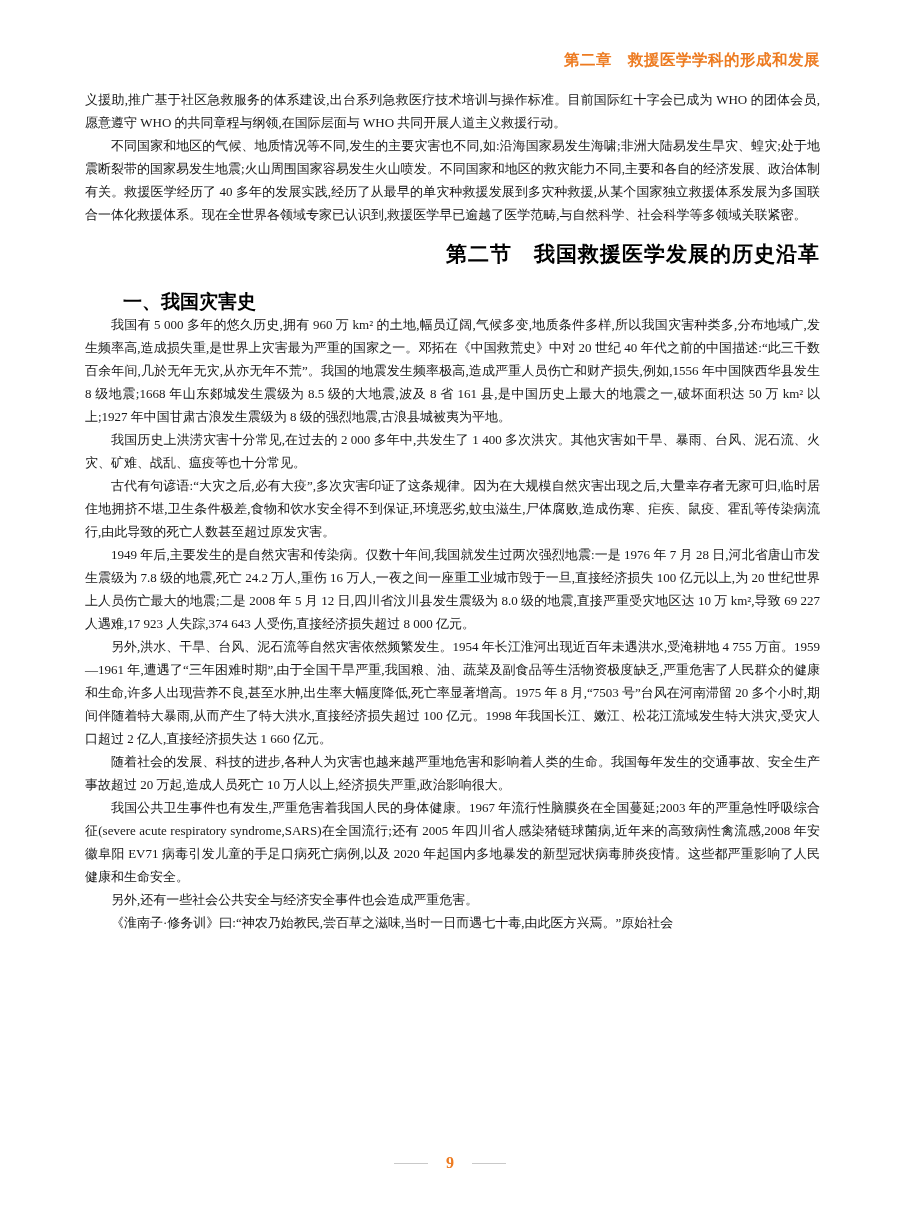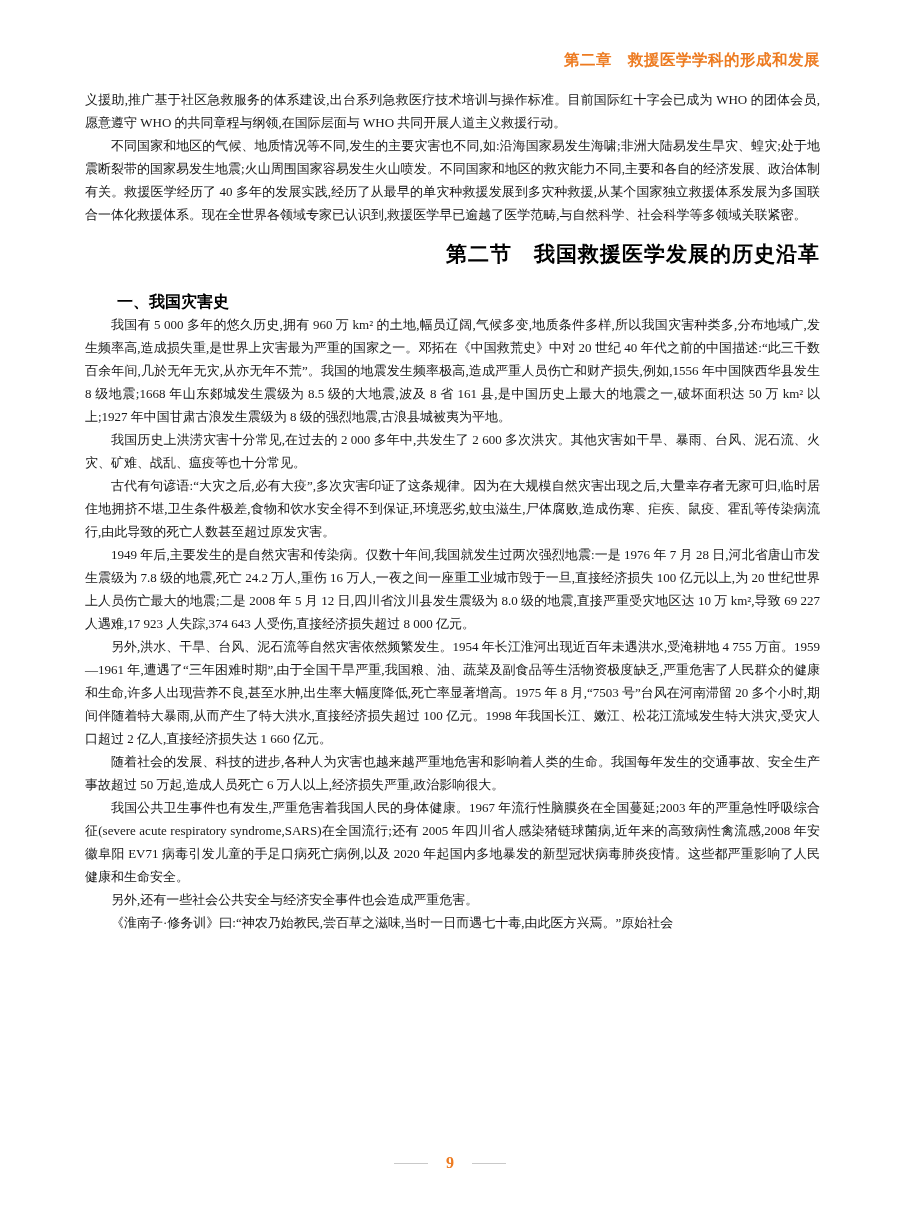--- a/index.html
+++ b/index.html
@@ -44,21 +44,21 @@
     font-size: 21px;
     line-height: 30px;
     text-align: right;
     color: #000000;
     letter-spacing: 1px;
   }
   .subsection {
     margin: 0;
     font-family: "Liberation Sans", "DejaVu Sans", sans-serif;
     font-weight: bold;
-    font-size: 16px;
+    font-size: 19px;
     line-height: 23px;
     text-indent: 2em;
     color: #000000;
   }
   .footer {
     position: absolute;
     bottom: 42px;
     left: 0;
     right: 0;
     display: flex;
@@ -89,25 +89,25 @@
   <div class="content">
 
     <p class="para no-indent">义援助,推广基于社区急救服务的体系建设,出台系列急救医疗技术培训与操作标准。目前国际红十字会已成为 WHO 的团体会员,愿意遵守 WHO 的共同章程与纲领,在国际层面与 WHO 共同开展人道主义救援行动。</p>
     <p class="para">不同国家和地区的气候、地质情况等不同,发生的主要灾害也不同,如:沿海国家易发生海啸;非洲大陆易发生旱灾、蝗灾;处于地震断裂带的国家易发生地震;火山周围国家容易发生火山喷发。不同国家和地区的救灾能力不同,主要和各自的经济发展、政治体制有关。救援医学经历了 40 多年的发展实践,经历了从最早的单灾种救援发展到多灾种救援,从某个国家独立救援体系发展为多国联合一体化救援体系。现在全世界各领域专家已认识到,救援医学早已逾越了医学范畴,与自然科学、社会科学等多领域关联紧密。</p>
 
     <h2 class="section-title">第二节　我国救援医学发展的历史沿革</h2>
 
     <h3 class="subsection">一、我国灾害史</h3>
 
     <p class="para">我国有 5 000 多年的悠久历史,拥有 960 万 km² 的土地,幅员辽阔,气候多变,地质条件多样,所以我国灾害种类多,分布地域广,发生频率高,造成损失重,是世界上灾害最为严重的国家之一。邓拓在《中国救荒史》中对 20 世纪 40 年代之前的中国描述:“此三千数百余年间,几於无年无灾,从亦无年不荒”。我国的地震发生频率极高,造成严重人员伤亡和财产损失,例如,1556 年中国陕西华县发生 8 级地震;1668 年山东郯城发生震级为 8.5 级的大地震,波及 8 省 161 县,是中国历史上最大的地震之一,破坏面积达 50 万 km² 以上;1927 年中国甘肃古浪发生震级为 8 级的强烈地震,古浪县城被夷为平地。</p>
-    <p class="para">我国历史上洪涝灾害十分常见,在过去的 2 000 多年中,共发生了 2 600 多次洪灾。其他灾害如干旱、暴雨、台风、泥石流、火灾、矿难、战乱、瘟疫等也十分常见。</p>
+    <p class="para">我国历史上洪涝灾害十分常见,在过去的 2 000 多年中,共发生了 1 400 多次洪灾。其他灾害如干旱、暴雨、台风、泥石流、火灾、矿难、战乱、瘟疫等也十分常见。</p>
     <p class="para">古代有句谚语:“大灾之后,必有大疫”,多次灾害印证了这条规律。因为在大规模自然灾害出现之后,大量幸存者无家可归,临时居住地拥挤不堪,卫生条件极差,食物和饮水安全得不到保证,环境恶劣,蚊虫滋生,尸体腐败,造成伤寒、疟疾、鼠疫、霍乱等传染病流行,由此导致的死亡人数甚至超过原发灾害。</p>
     <p class="para">1949 年后,主要发生的是自然灾害和传染病。仅数十年间,我国就发生过两次强烈地震:一是 1976 年 7 月 28 日,河北省唐山市发生震级为 7.8 级的地震,死亡 24.2 万人,重伤 16 万人,一夜之间一座重工业城市毁于一旦,直接经济损失 100 亿元以上,为 20 世纪世界上人员伤亡最大的地震;二是 2008 年 5 月 12 日,四川省汶川县发生震级为 8.0 级的地震,直接严重受灾地区达 10 万 km²,导致 69 227 人遇难,17 923 人失踪,374 643 人受伤,直接经济损失超过 8 000 亿元。</p>
     <p class="para">另外,洪水、干旱、台风、泥石流等自然灾害依然频繁发生。1954 年长江淮河出现近百年未遇洪水,受淹耕地 4 755 万亩。1959—1961 年,遭遇了“三年困难时期”,由于全国干旱严重,我国粮、油、蔬菜及副食品等生活物资极度缺乏,严重危害了人民群众的健康和生命,许多人出现营养不良,甚至水肿,出生率大幅度降低,死亡率显著增高。1975 年 8 月,“7503 号”台风在河南滞留 20 多个小时,期间伴随着特大暴雨,从而产生了特大洪水,直接经济损失超过 100 亿元。1998 年我国长江、嫩江、松花江流域发生特大洪灾,受灾人口超过 2 亿人,直接经济损失达 1 660 亿元。</p>
-    <p class="para">随着社会的发展、科技的进步,各种人为灾害也越来越严重地危害和影响着人类的生命。我国每年发生的交通事故、安全生产事故超过 50 万起,造成人员死亡 6 万人以上,经济损失严重,政治影响很大。</p>
+    <p class="para">随着社会的发展、科技的进步,各种人为灾害也越来越严重地危害和影响着人类的生命。我国每年发生的交通事故、安全生产事故超过 20 万起,造成人员死亡 10 万人以上,经济损失严重,政治影响很大。</p>
     <p class="para">我国公共卫生事件也有发生,严重危害着我国人民的身体健康。1967 年流行性脑膜炎在全国蔓延;2003 年的严重急性呼吸综合征(severe acute respiratory syndrome,SARS)在全国流行;还有 2005 年四川省人感染猪链球菌病,近年来的高致病性禽流感,2008 年安徽阜阳 EV71 病毒引发儿童的手足口病死亡病例,以及 2020 年起国内多地暴发的新型冠状病毒肺炎疫情。这些都严重影响了人民健康和生命安全。</p>
     <p class="para">另外,还有一些社会公共安全与经济安全事件也会造成严重危害。</p>
 
 
     <p class="para">《淮南子·修务训》曰:“神农乃始教民,尝百草之滋味,当时一日而遇七十毒,由此医方兴焉。”原始社会</p>
 
   </div>
 
   <div class="footer">
     <span class="dash"></span>

